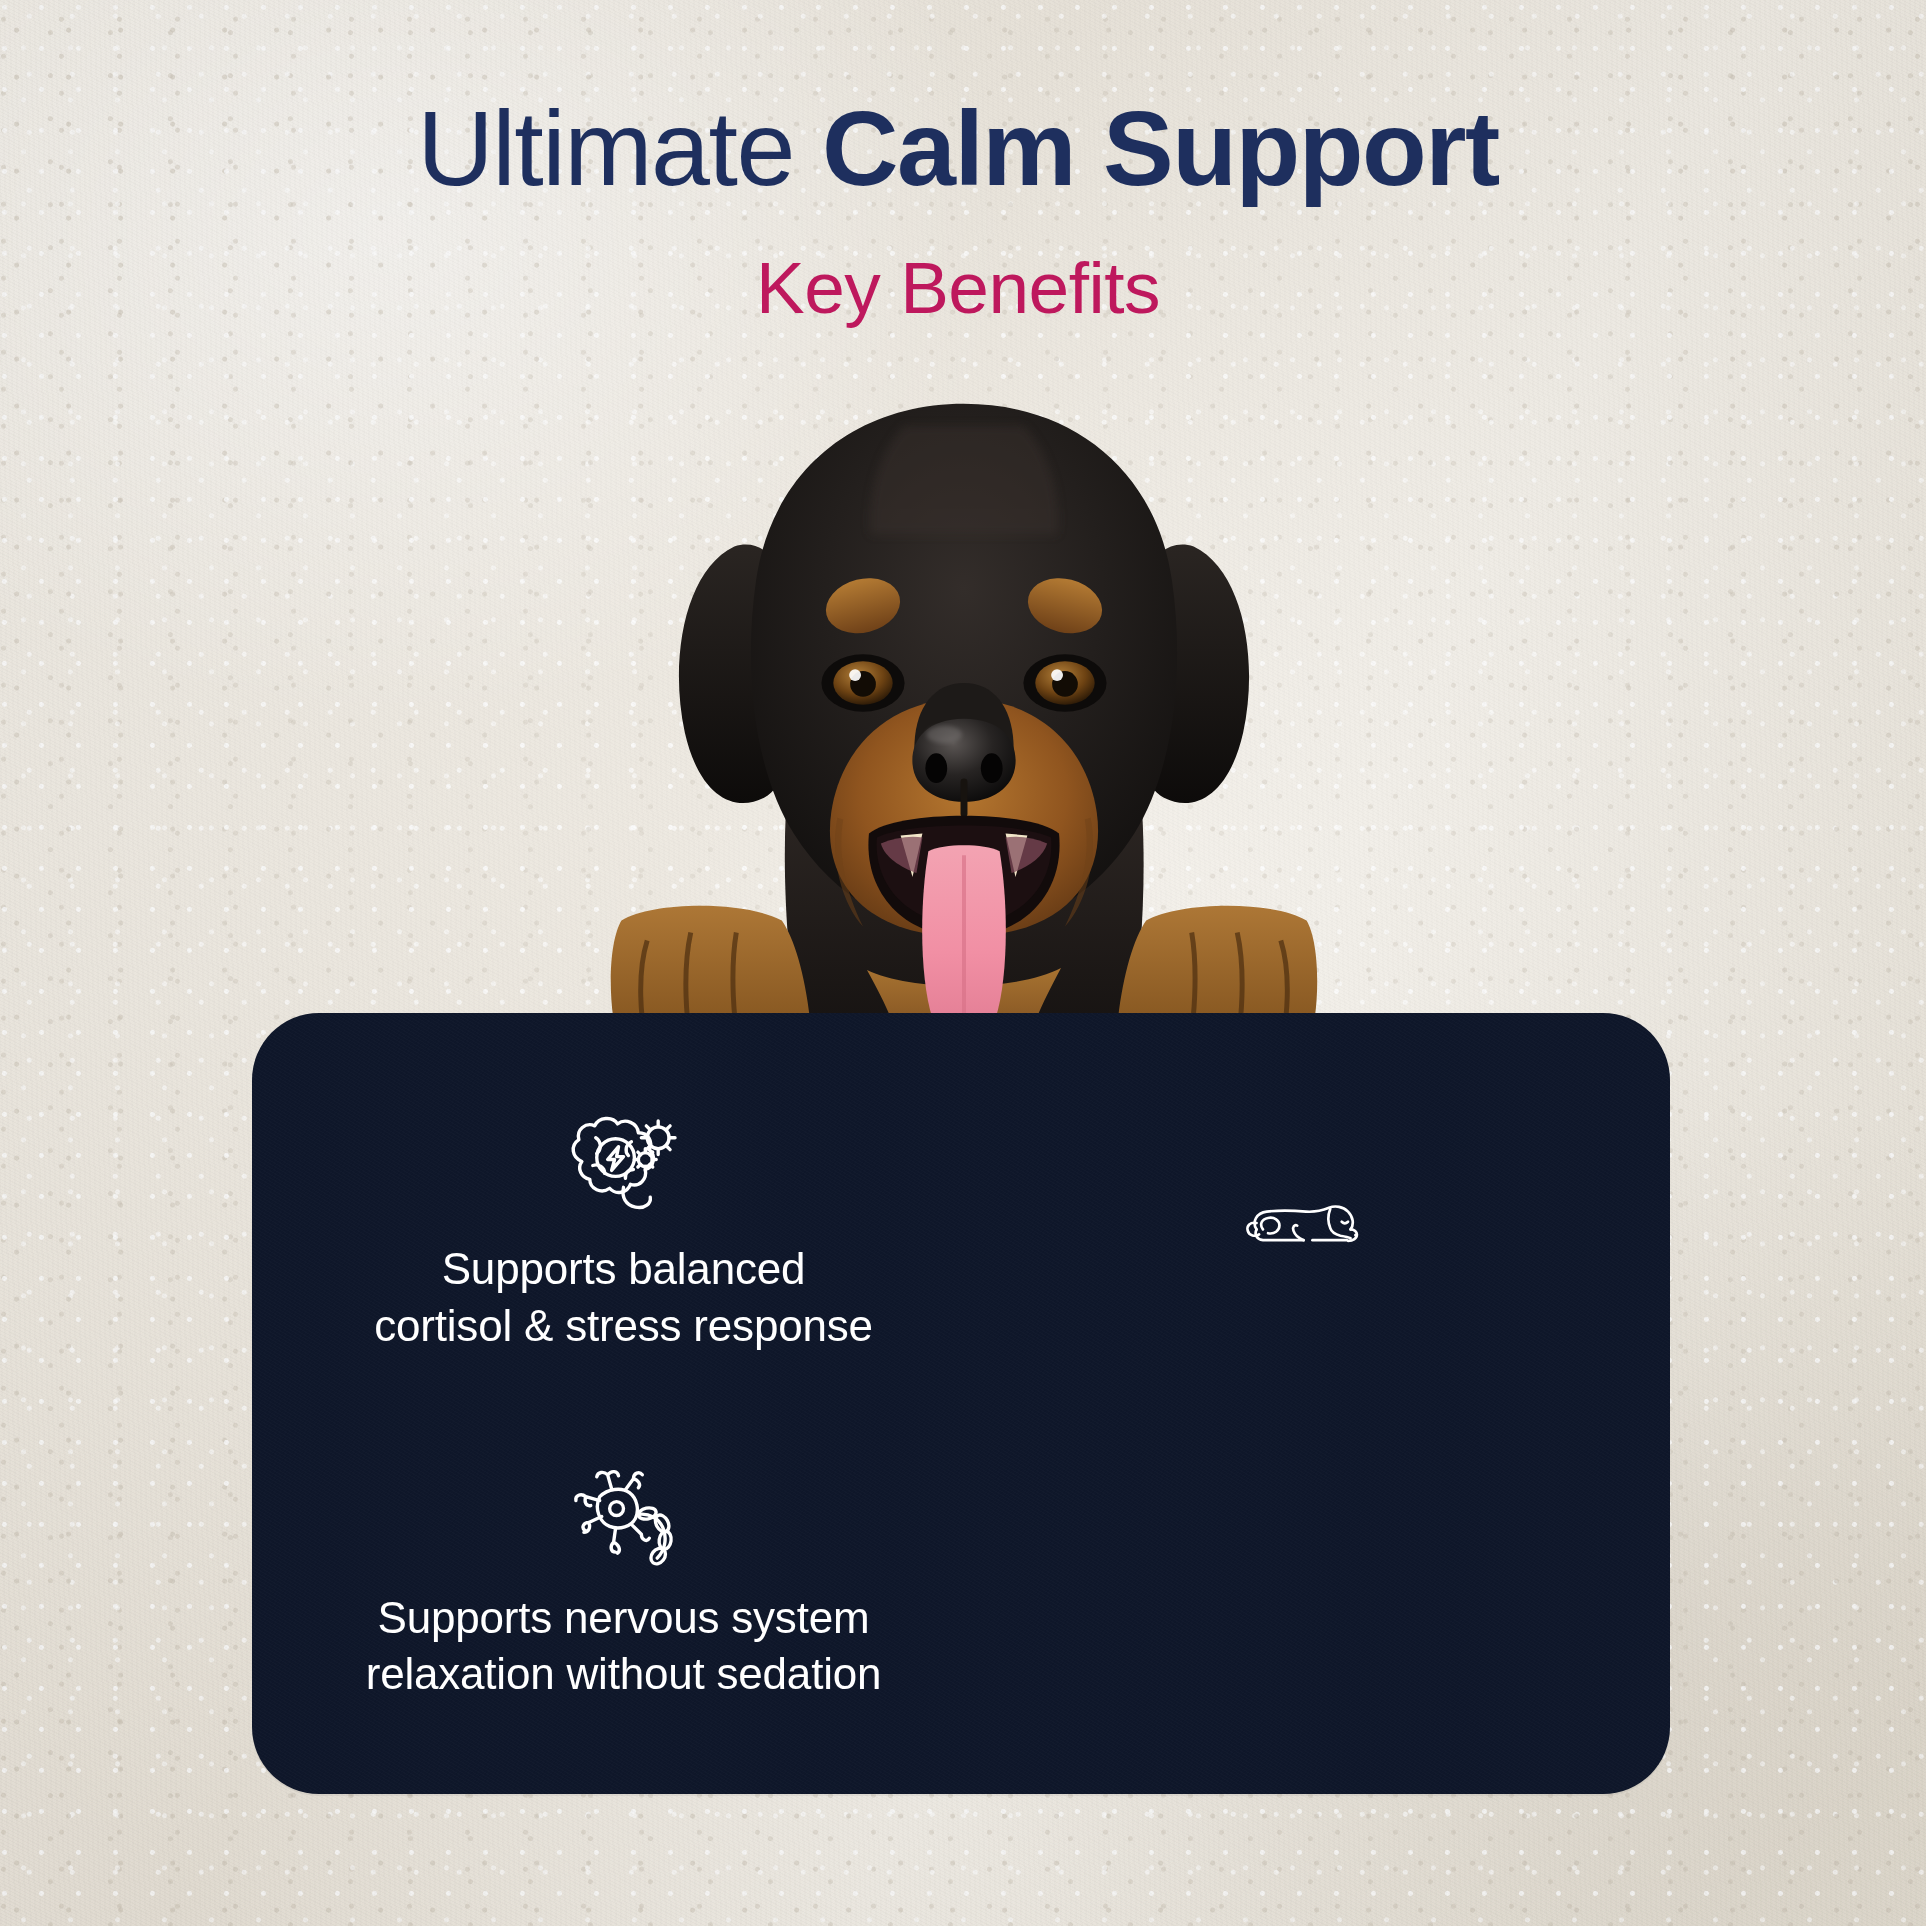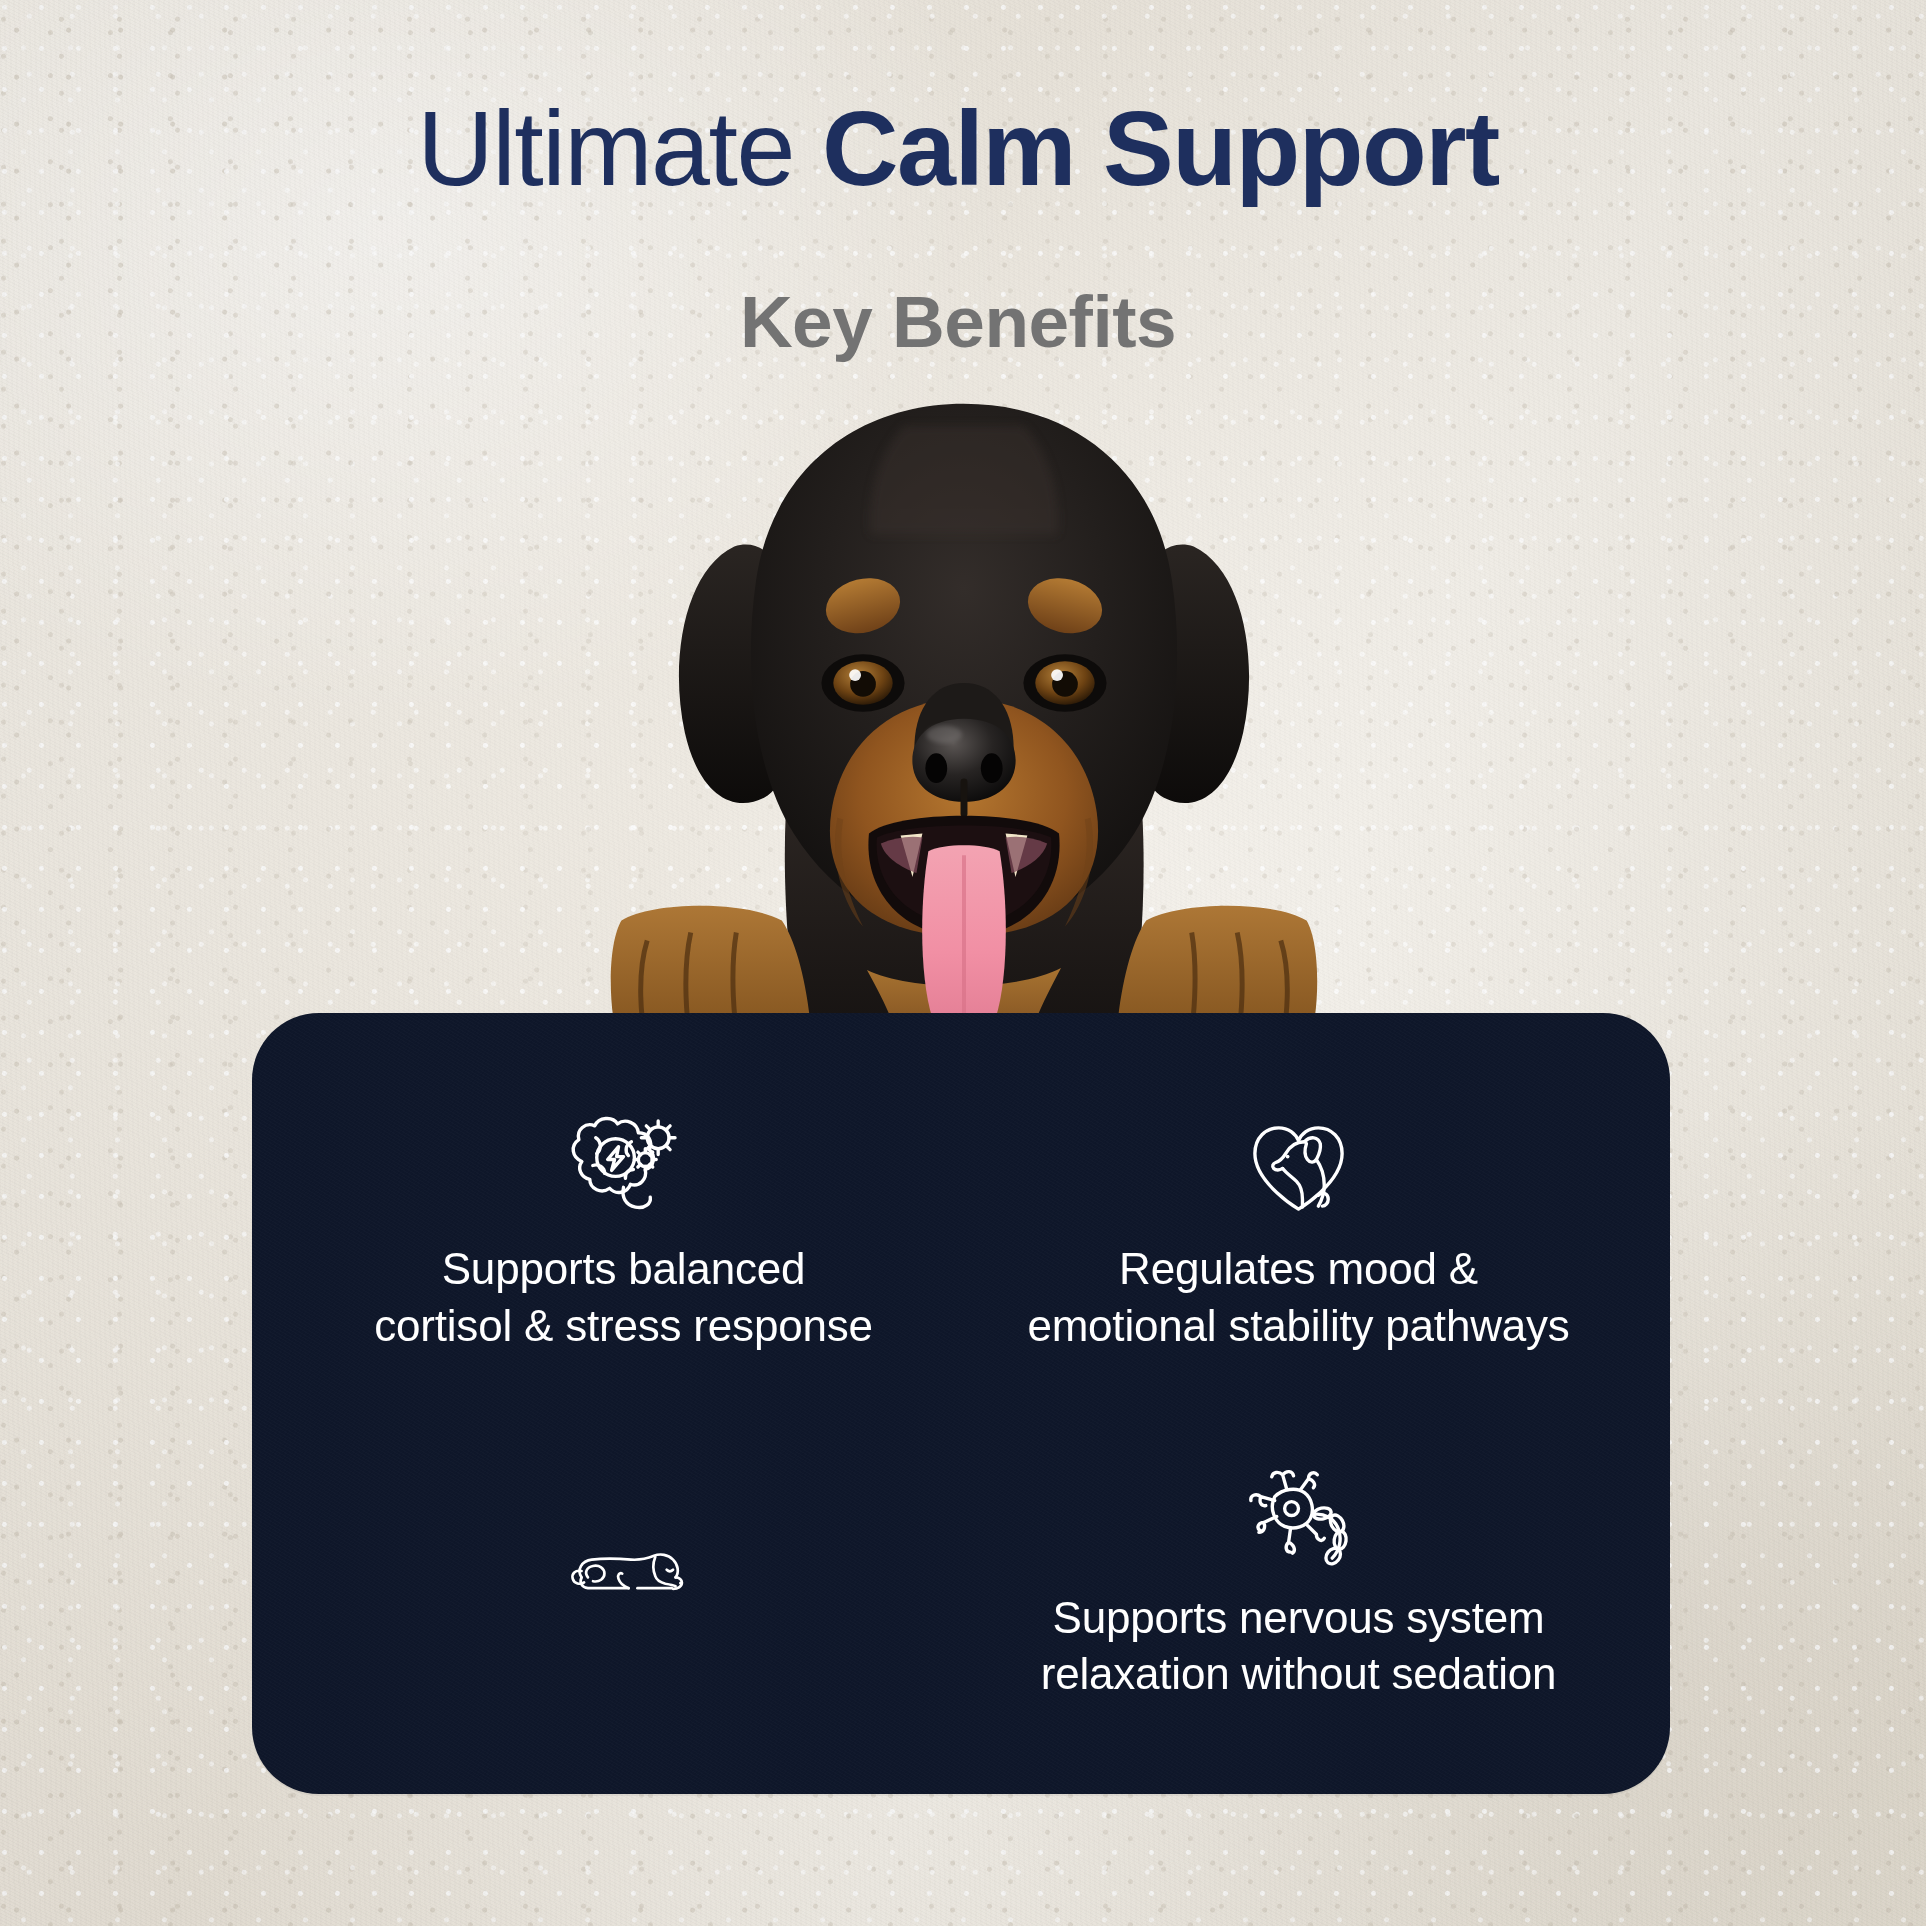--- a/index.html
+++ b/index.html
@@ -44,23 +44,23 @@
 
   
   #headings { position:absolute; left:0; right:11px; top:91px; text-align:center; z-index:6; }
   #title {
     font-size:106px; line-height:1.08; letter-spacing:-1.5px;
     color:#1e2f5e; white-space:nowrap;
   }
   #title .light { font-weight:400; }
   #title .bold  { font-weight:700; }
   #subtitle {
-    margin-top:75px;
-    font-size:73px; font-weight:700; letter-spacing:-0.5px;
-    color:#737373;
+    margin-top:41px;
+    font-size:73px; font-weight:400; letter-spacing:-0.5px;
+    color:#be185d;
   }
 
   
   #dog-wrap{
     position:absolute; left:50%; top:386px; transform:translateX(-50%);
     width:713px; height:693px; z-index:7;
   }
   #dog-wrap svg{ width:100%; height:100%; display:block; }
 
   
@@ -274,43 +274,20 @@
           <circle cx="86" cy="52" r="7"></circle>
           <path d="M86 41 v4 M86 59 v4 M75 52 h4 M93 52 h4
                    M78.5 44.5 l2.8 2.8 M90.7 56.7 l2.8 2.8
                    M93.5 44.5 l-2.8 2.8 M81.3 56.7 l-2.8 2.8"></path>
         </svg>
       </div>
       <div class="benefit-text">Supports balanced
 cortisol &amp; stress response</div>
     </div>
 
-    <div class="benefit">
-      <div class="benefit-icon">
-        <svg viewBox="0 0 128 112" fill="none" stroke="#ffffff" stroke-width="3.4" stroke-linecap="round" stroke-linejoin="round">
-
-          <path d="M64 102 C64 102 20 76 20 46 C20 30 31 20 44 20 C54 20 61 26 64 33
-                   C67 26 74 20 84 20 C97 20 108 30 108 46 C108 76 64 102 64 102 Z"></path>
-
-          <path d="M70 34 C76 28 84 29 86 36 C87 43 84 48 82 52
-                   C87 59 90 68 90 78 C90 86 87 94 84 99"></path>
-          <path d="M70 34 C62 34 55 39 51 46 C48 51 44 54 41 55
-                   C38 56 37 59 39 61 C41 63 45 63 48 61"></path>
-          <path d="M48 61 C52 66 58 70 62 74 C66 78 68 84 68 92 L68 100"></path>
-
-          <path d="M72 36 C70 42 70 48 73 52 C76 56 80 55 82 52"></path>
-
-          <circle cx="53" cy="49" r="1.9" fill="#ffffff" stroke="none"></circle>
-
-          <path d="M84 88 C88 84 94 86 94 92 C94 96 91 99 88 99"></path>
-        </svg>
-      </div>
-      <div class="benefit-text">Regulates mood &amp;
-emotional stability pathways</div>
-    </div>
 
     <div class="benefit">
       <div class="benefit-icon">
         <svg viewBox="0 0 200 112" fill="none" stroke="#ffffff" stroke-width="4.2" stroke-linecap="round" stroke-linejoin="round">
 
           <path d="M34 70 C26 58 34 44 50 42 C66 40 90 40 112 42
                    C126 43 138 40 148 36 C158 32 170 34 178 42
                    C186 50 188 62 182 70"></path>
 
           <path d="M182 70 C188 70 192 74 192 78 C192 84 186 88 178 88"></path>

